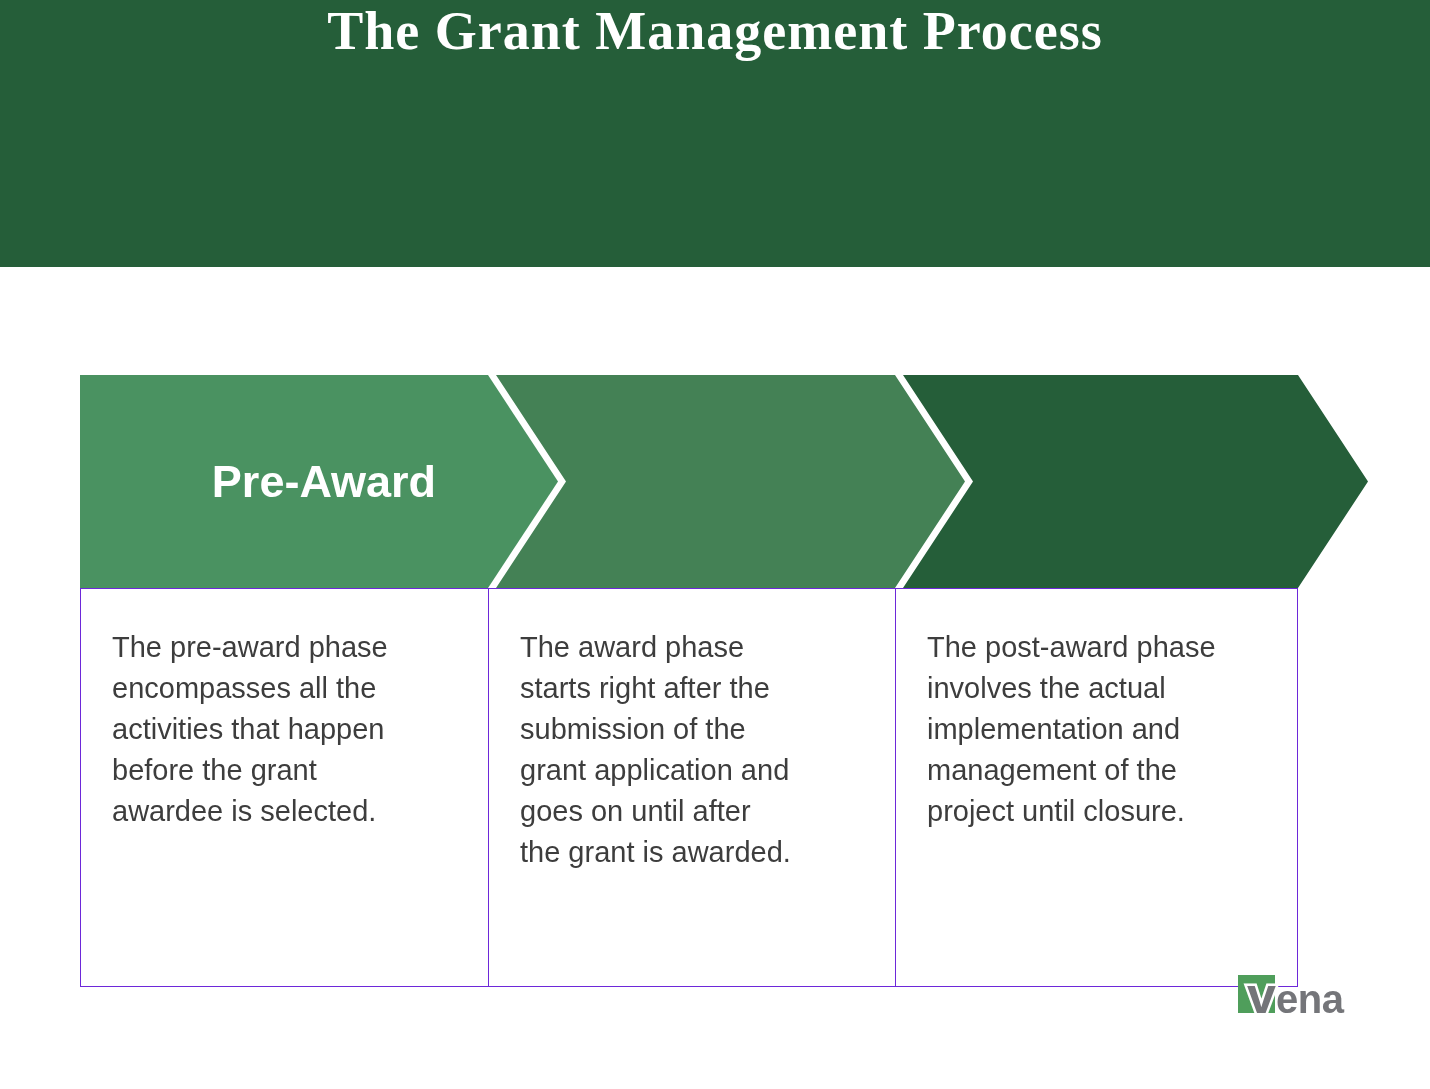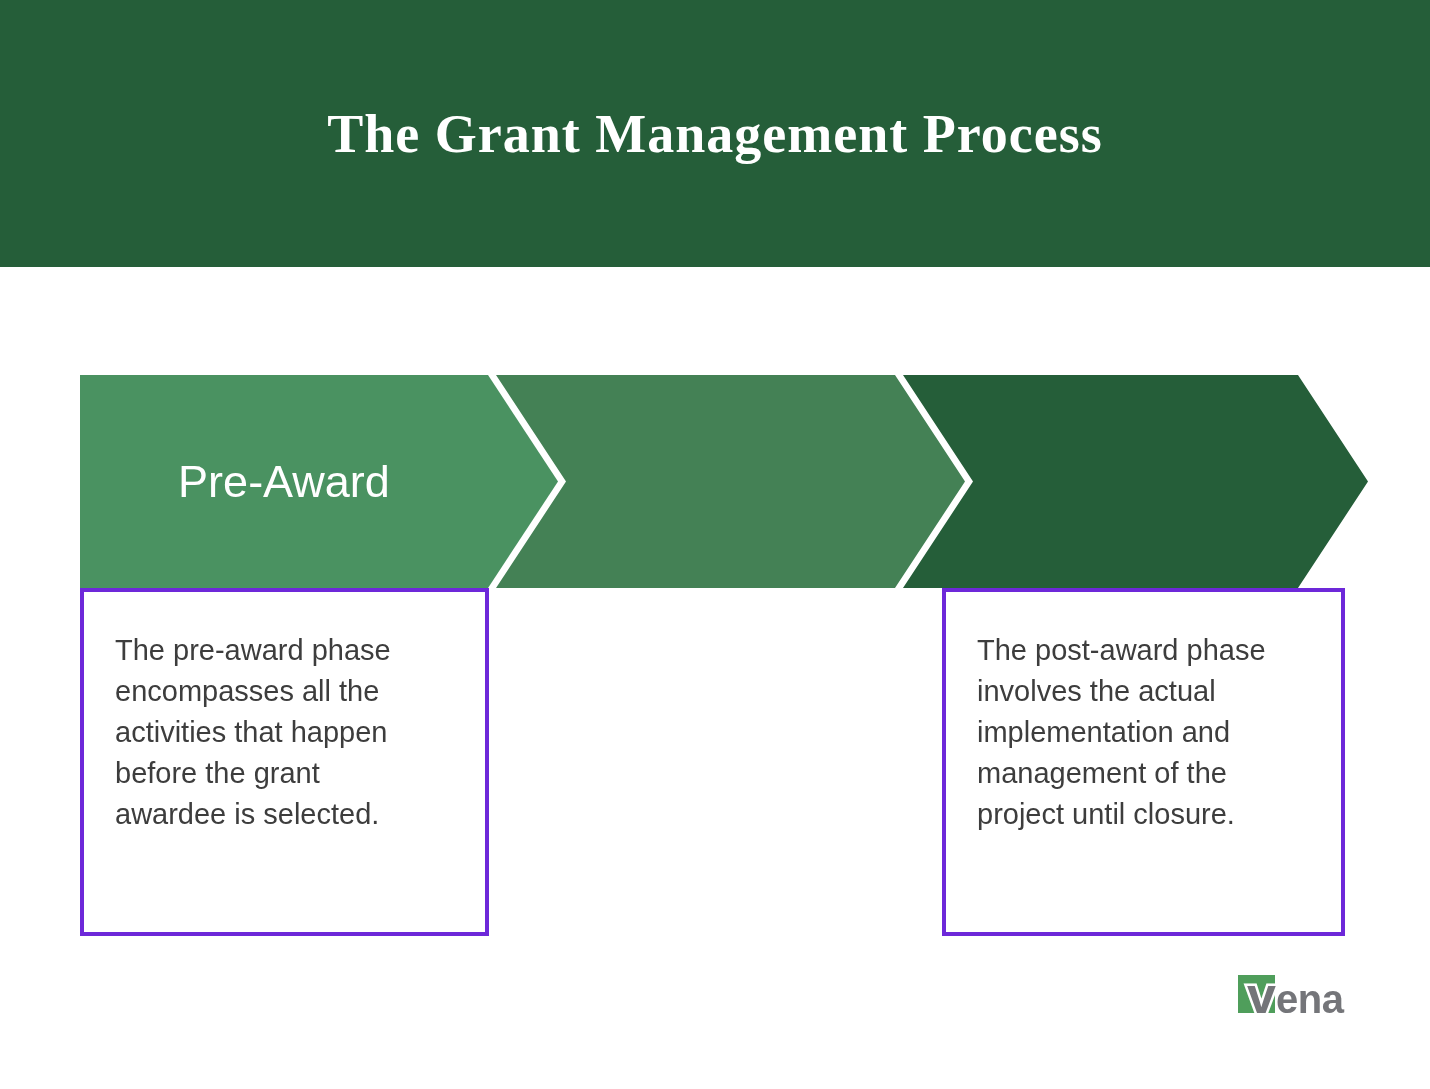--- a/index.html
+++ b/index.html
@@ -12,21 +12,21 @@
     overflow:hidden;
     font-family:"Liberation Sans","DejaVu Sans",sans-serif;
   }
 
   
   .banner {
     position:absolute;
     left:0; top:0;
     width:1430px; height:267px;
     background:#255E39;
-    display:flex; align-items:center; justify-content:center;
+    display:flex; align-items:flex-start; justify-content:center;
   }
   .banner h1 {
     font-family:"Liberation Serif","DejaVu Serif",serif;
     font-weight:bold;
     font-size:54px;
     letter-spacing:1px;
     color:#ffffff;
   }
 
   
@@ -34,38 +34,39 @@
     position:absolute;
     left:0; top:375px;
     width:1430px; height:213px;
     display:block;
   }
   .arrow-label {
     position:absolute;
     top:375px; height:213px;
     display:flex; align-items:center; justify-content:center;
     color:#ffffff;
-    font-weight:normal;
+    font-weight:bold;
     font-size:45px;
     pointer-events:none;
+    margin-left:40px;
   }
   .arrow-label.l1 { left:80px;  width:408px; }
   .arrow-label.l2 { left:488px; width:468px; }
   .arrow-label.l3 { left:895px; width:470px; }
 
   
   .desc-box {
     position:absolute;
-    top:588px; height:348px;
+    top:588px; height:399px;
     background:#ffffff;
-    border:4px solid #6d28d9;
+    border:1px solid #6d28d9;
   }
   .desc-box.b1 { left:80px;  width:409px; }
   .desc-box.b2 { left:488px; width:408px; }
-  .desc-box.b3 { left:895px; width:403px;margin-left:47px; }
+  .desc-box.b3 { left:895px; width:403px; }
   .desc-box p {
     padding:38px 10px 0 31px;
     font-size:29px;
     line-height:41px;
     color:#3D3D3D;
     white-space:pre-line;
   }
 
   
   .logo {
@@ -106,20 +107,28 @@
 
   <div class="arrow-label l1">Pre-Award</div>
 
   <div class="desc-box b1">
     <p>The pre-award phase
 encompasses all the
 activities that happen
 before the grant
 awardee is selected.</p>
   </div>
+  <div class="desc-box b2">
+    <p>The award phase
+starts right after the
+submission of the
+grant application and
+goes on until after
+the grant is awarded.</p>
+  </div>
   <div class="desc-box b3">
     <p>The post-award phase
 involves the actual
 implementation and
 management of the
 project until closure.</p>
   </div>
 
   <svg class="logo" viewBox="0 0 125 52" xmlns="http://www.w3.org/2000/svg">
     <rect x="0" y="2" width="37" height="38" fill="#4F9E5B"></rect>

